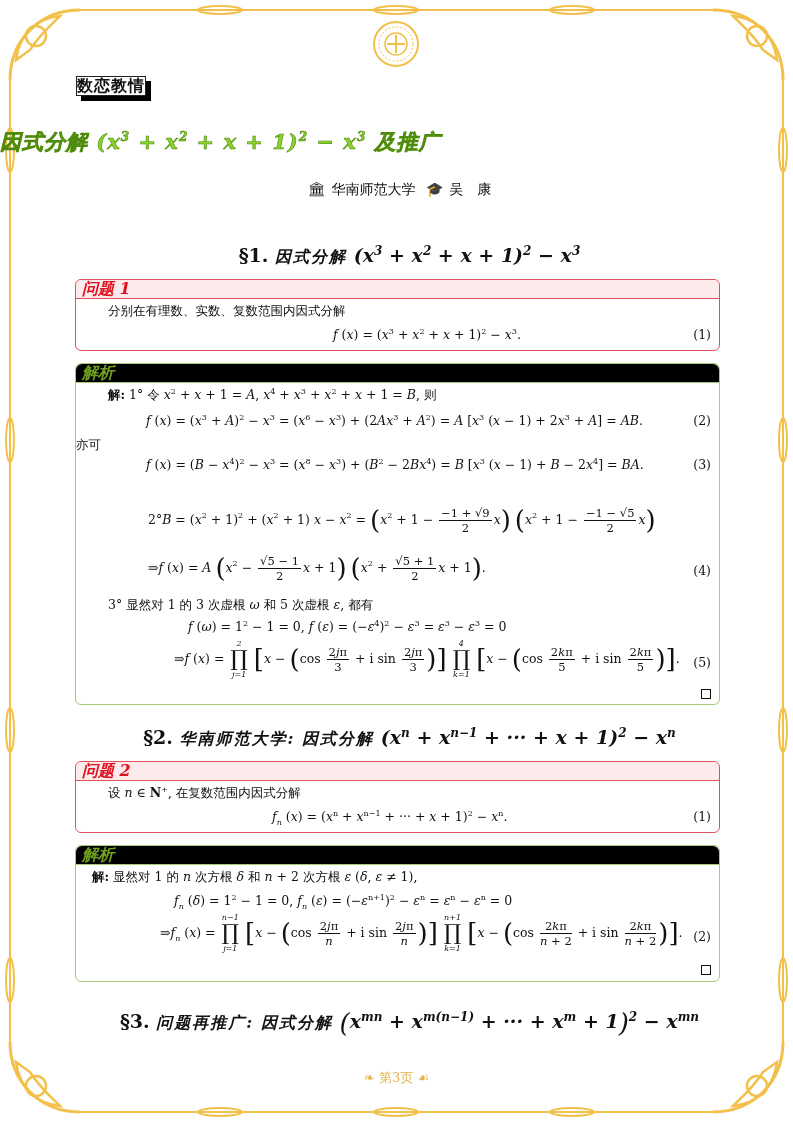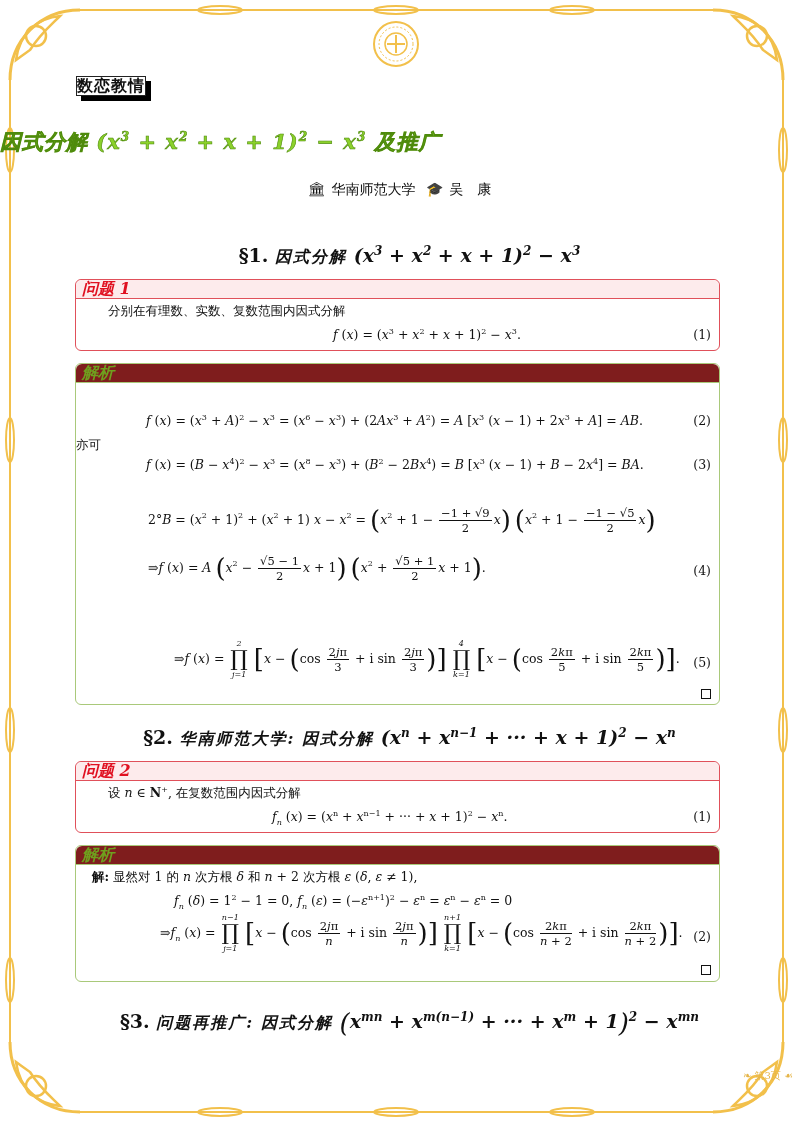--- a/index.html
+++ b/index.html
@@ -23,39 +23,39 @@
   .sec { position: absolute; left: 0; right: 0; text-align: center; font-size: 19px; font-weight: bold; padding-left: 26px; }
   .sec .cn { font-style: italic; letter-spacing: 2px; font-size: 16px; }
   .sec sup { font-size: 12px; }
   .sec .it { font-style: italic; font-family: "DejaVu Serif", serif; }
 
   .box { position: absolute; left: 75px; width: 643px; border-radius: 6px; background: #fff; }
   .box-red { border: 1.2px solid #E0505A; }
   .box-green { border: 1.2px solid #A9C97A; }
   .box-head { height: 18px; line-height: 18px; padding-left: 6px; font-size: 16px; font-weight: bold; font-style: italic; }
   .box-red .box-head { background: #FDEBEC; color: #E01020; border-bottom: 1.2px solid #E0505A; border-radius: 6px 6px 0 0; }
-  .box-green .box-head { background: #7f1d1d; color: #6FA01E; border-bottom: 1.2px solid #A9C97A; border-radius: 6px 6px 0 0; font-style: italic; }
+  .box-green .box-head { background: #000000; color: #6FA01E; border-bottom: 1.2px solid #A9C97A; border-radius: 6px 6px 0 0; font-style: italic; }
   .box-body { position: relative; font-size: 12.5px; }
 
   .line { position: absolute; white-space: nowrap; font-size: 12.5px; }
   .eq { position: absolute; white-space: nowrap; font-size: 12.5px; font-family: "DejaVu Serif", serif; }
   .eqn { position: absolute; right: 8px; font-size: 12.5px; }
   .it { font-style: italic; }
   sup { font-size: 8px; }
   sub { font-size: 8px; }
   .frac { display: inline-block; vertical-align: middle; text-align: center; margin: 0 2px; }
   .frac > span { display: block; line-height: 14px; font-size: 11.5px; }
   .frac > span.num { border-bottom: 1px solid #111; padding: 0 2px; }
   .big { font-size: 26px; vertical-align: middle; font-weight: 200; }
   .prod { display: inline-block; text-align: center; vertical-align: middle; margin: 0 2px; }
   .prod .lim { display: block; font-size: 8px; line-height: 9px; font-style: italic; }
   .prod .sym { display: block; font-size: 22px; line-height: 22px; }
   .qed { position: absolute; right: 8px; width: 8px; height: 8px; border: 1px solid #111; }
 
-  .footer { position: absolute; left: 0; right: 0; top: 1069px; text-align: right; color: #E5B54A; font-size: 10px; }
+  .footer { position: absolute; left: 0; right: 0; top: 1069px; text-align: center; color: #E5B54A; font-size: 13px; }
 </style>
 </head>
 <body>
 
 <svg class="frame" width="793" height="1122" viewBox="0 0 793 1122">
 
   <line class="gold" x1="78" y1="10" x2="715" y2="10" stroke-width="2"></line>
   <line class="gold" x1="78" y1="1112" x2="715" y2="1112" stroke-width="2"></line>
   <line class="gold" x1="10" y1="78" x2="10" y2="1044" stroke-width="2"></line>
   <line class="gold" x1="783" y1="78" x2="783" y2="1044" stroke-width="2"></line>
@@ -126,20 +126,24 @@
     <div class="eq" style="left:220px;top:28px;margin-left:37px;">
       <span class="it">f</span> (<span class="it">x</span>) = (<span class="it">x</span><sup>3</sup> + <span class="it">x</span><sup>2</sup> + <span class="it">x</span> + 1)<sup>2</sup> − <span class="it">x</span><sup>3</sup>.
     </div>
     <div class="eqn" style="top:28px;">(1)</div>
   </div>
 </div>
 
 <div class="box box-green" style="top:363px;height:340px;">
   <div class="box-head">解析</div>
   <div class="box-body" style="height:321px;">
+    <div class="line" style="left:32px;top:4px;">
+      <b>解:</b>
+      1° 令 <span class="it">x</span><sup>2</sup> + <span class="it">x</span> + 1 = <span class="it">A</span>, <span class="it">x</span><sup>4</sup> + <span class="it">x</span><sup>3</sup> + <span class="it">x</span><sup>2</sup> + <span class="it">x</span> + 1 = <span class="it">B</span>, 则
+    </div>
     <div class="eq" style="left:70px;top:30px;">
       <span class="it">f</span> (<span class="it">x</span>) = (<span class="it">x</span><sup>3</sup> + <span class="it">A</span>)<sup>2</sup> − <span class="it">x</span><sup>3</sup> = (<span class="it">x</span><sup>6</sup> − <span class="it">x</span><sup>3</sup>) + (2<span class="it">Ax</span><sup>3</sup> + <span class="it">A</span><sup>2</sup>) = <span class="it">A</span> [<span class="it">x</span><sup>3</sup> (<span class="it">x</span> − 1) + 2<span class="it">x</span><sup>3</sup> + <span class="it">A</span>] = <span class="it">AB</span>.
     </div>
     <div class="eqn" style="top:30px;">(2)</div>
     <div class="line" style="left:0;top:54px;">亦可</div>
     <div class="eq" style="left:70px;top:74px;">
       <span class="it">f</span> (<span class="it">x</span>) = (<span class="it">B</span> − <span class="it">x</span><sup>4</sup>)<sup>2</sup> − <span class="it">x</span><sup>3</sup> = (<span class="it">x</span><sup>8</sup> − <span class="it">x</span><sup>3</sup>) + (<span class="it">B</span><sup>2</sup> − 2<span class="it">Bx</span><sup>4</sup>) = <span class="it">B</span> [<span class="it">x</span><sup>3</sup> (<span class="it">x</span> − 1) + <span class="it">B</span> − 2<span class="it">x</span><sup>4</sup>] = <span class="it">BA</span>.
     </div>
     <div class="eqn" style="top:74px;">(3)</div>
 
@@ -148,20 +152,26 @@
       <span class="big">(</span><span class="it">x</span><sup>2</sup> + 1 − <span class="frac"><span class="num">−1 + √9</span><span>2</span></span><span class="it">x</span><span class="big">)</span>
       <span class="big">(</span><span class="it">x</span><sup>2</sup> + 1 − <span class="frac"><span class="num">−1 − √5</span><span>2</span></span><span class="it">x</span><span class="big">)</span>
     </div>
     <div class="eq" style="left:72px;top:170px;">
       ⇒<span class="it">f</span> (<span class="it">x</span>) = <span class="it">A</span>
       <span class="big">(</span><span class="it">x</span><sup>2</sup> − <span class="frac"><span class="num">√5 − 1</span><span>2</span></span><span class="it">x</span> + 1<span class="big">)</span>
       <span class="big">(</span><span class="it">x</span><sup>2</sup> + <span class="frac"><span class="num">√5 + 1</span><span>2</span></span><span class="it">x</span> + 1<span class="big">)</span>.
     </div>
     <div class="eqn" style="top:180px;">(4)</div>
 
+    <div class="line" style="left:32px;top:214px;">
+      3° 显然对 1 的 3 次虚根 <span class="it">ω</span> 和 5 次虚根 <span class="it">ε</span>, 都有
+    </div>
+    <div class="eq" style="left:112px;top:236px;">
+      <span class="it">f</span> (<span class="it">ω</span>) = 1<sup>2</sup> − 1 = 0, <span class="it">f</span> (<span class="it">ε</span>) = (−<span class="it">ε</span><sup>4</sup>)<sup>2</sup> − <span class="it">ε</span><sup>3</sup> = <span class="it">ε</span><sup>3</sup> − <span class="it">ε</span><sup>3</sup> = 0
+    </div>
     <div class="eq" style="left:98px;top:256px;">
       ⇒<span class="it">f</span> (<span class="it">x</span>) =
       <span class="prod"><span class="lim">2</span><span class="sym">∏</span><span class="lim">j=1</span></span>
       <span class="big">[</span><span class="it">x</span> − <span class="big">(</span>cos <span class="frac"><span class="num">2<i>j</i>π</span><span>3</span></span> + i sin <span class="frac"><span class="num">2<i>j</i>π</span><span>3</span></span><span class="big">)</span><span class="big">]</span>
       <span class="prod"><span class="lim">4</span><span class="sym">∏</span><span class="lim">k=1</span></span>
       <span class="big">[</span><span class="it">x</span> − <span class="big">(</span>cos <span class="frac"><span class="num">2<i>k</i>π</span><span>5</span></span> + i sin <span class="frac"><span class="num">2<i>k</i>π</span><span>5</span></span><span class="big">)</span><span class="big">]</span>.
     </div>
     <div class="eqn" style="top:272px;">(5)</div>
     <div class="qed" style="top:306px;"></div>
   </div>

